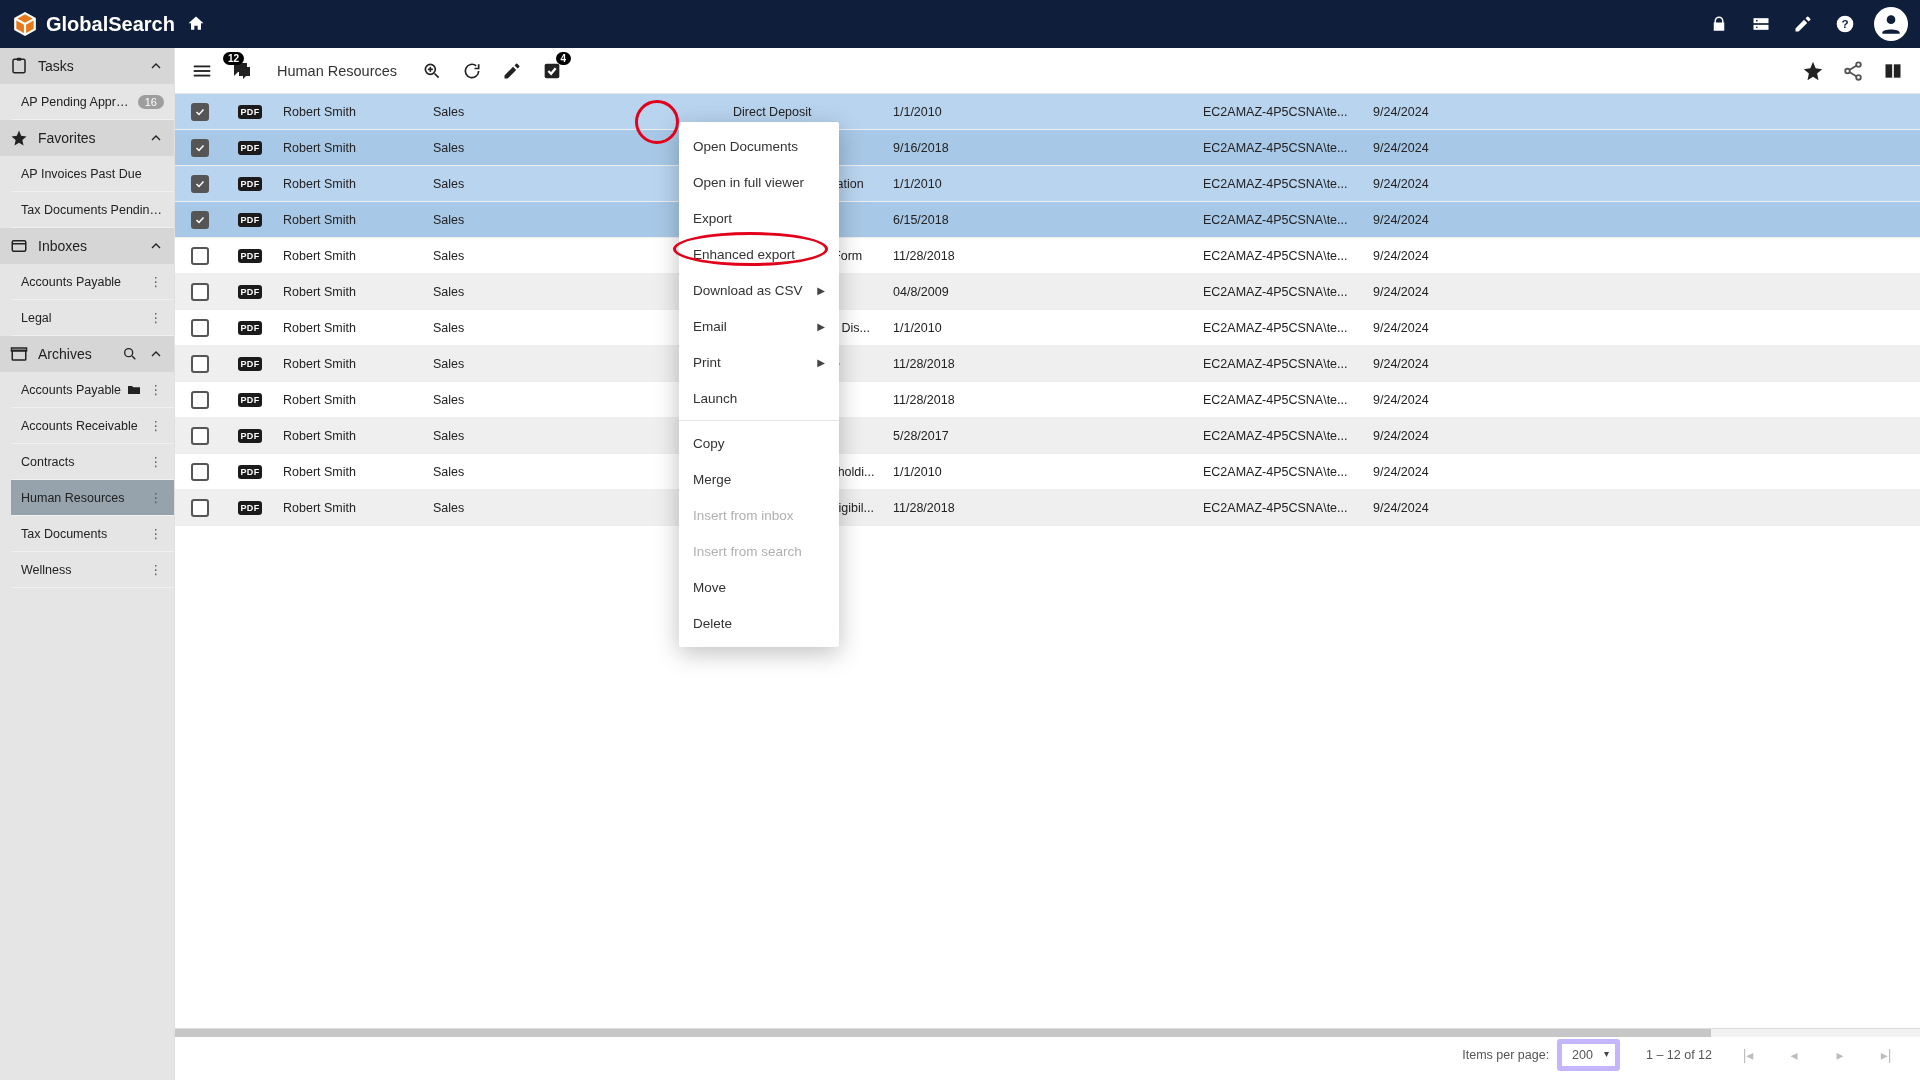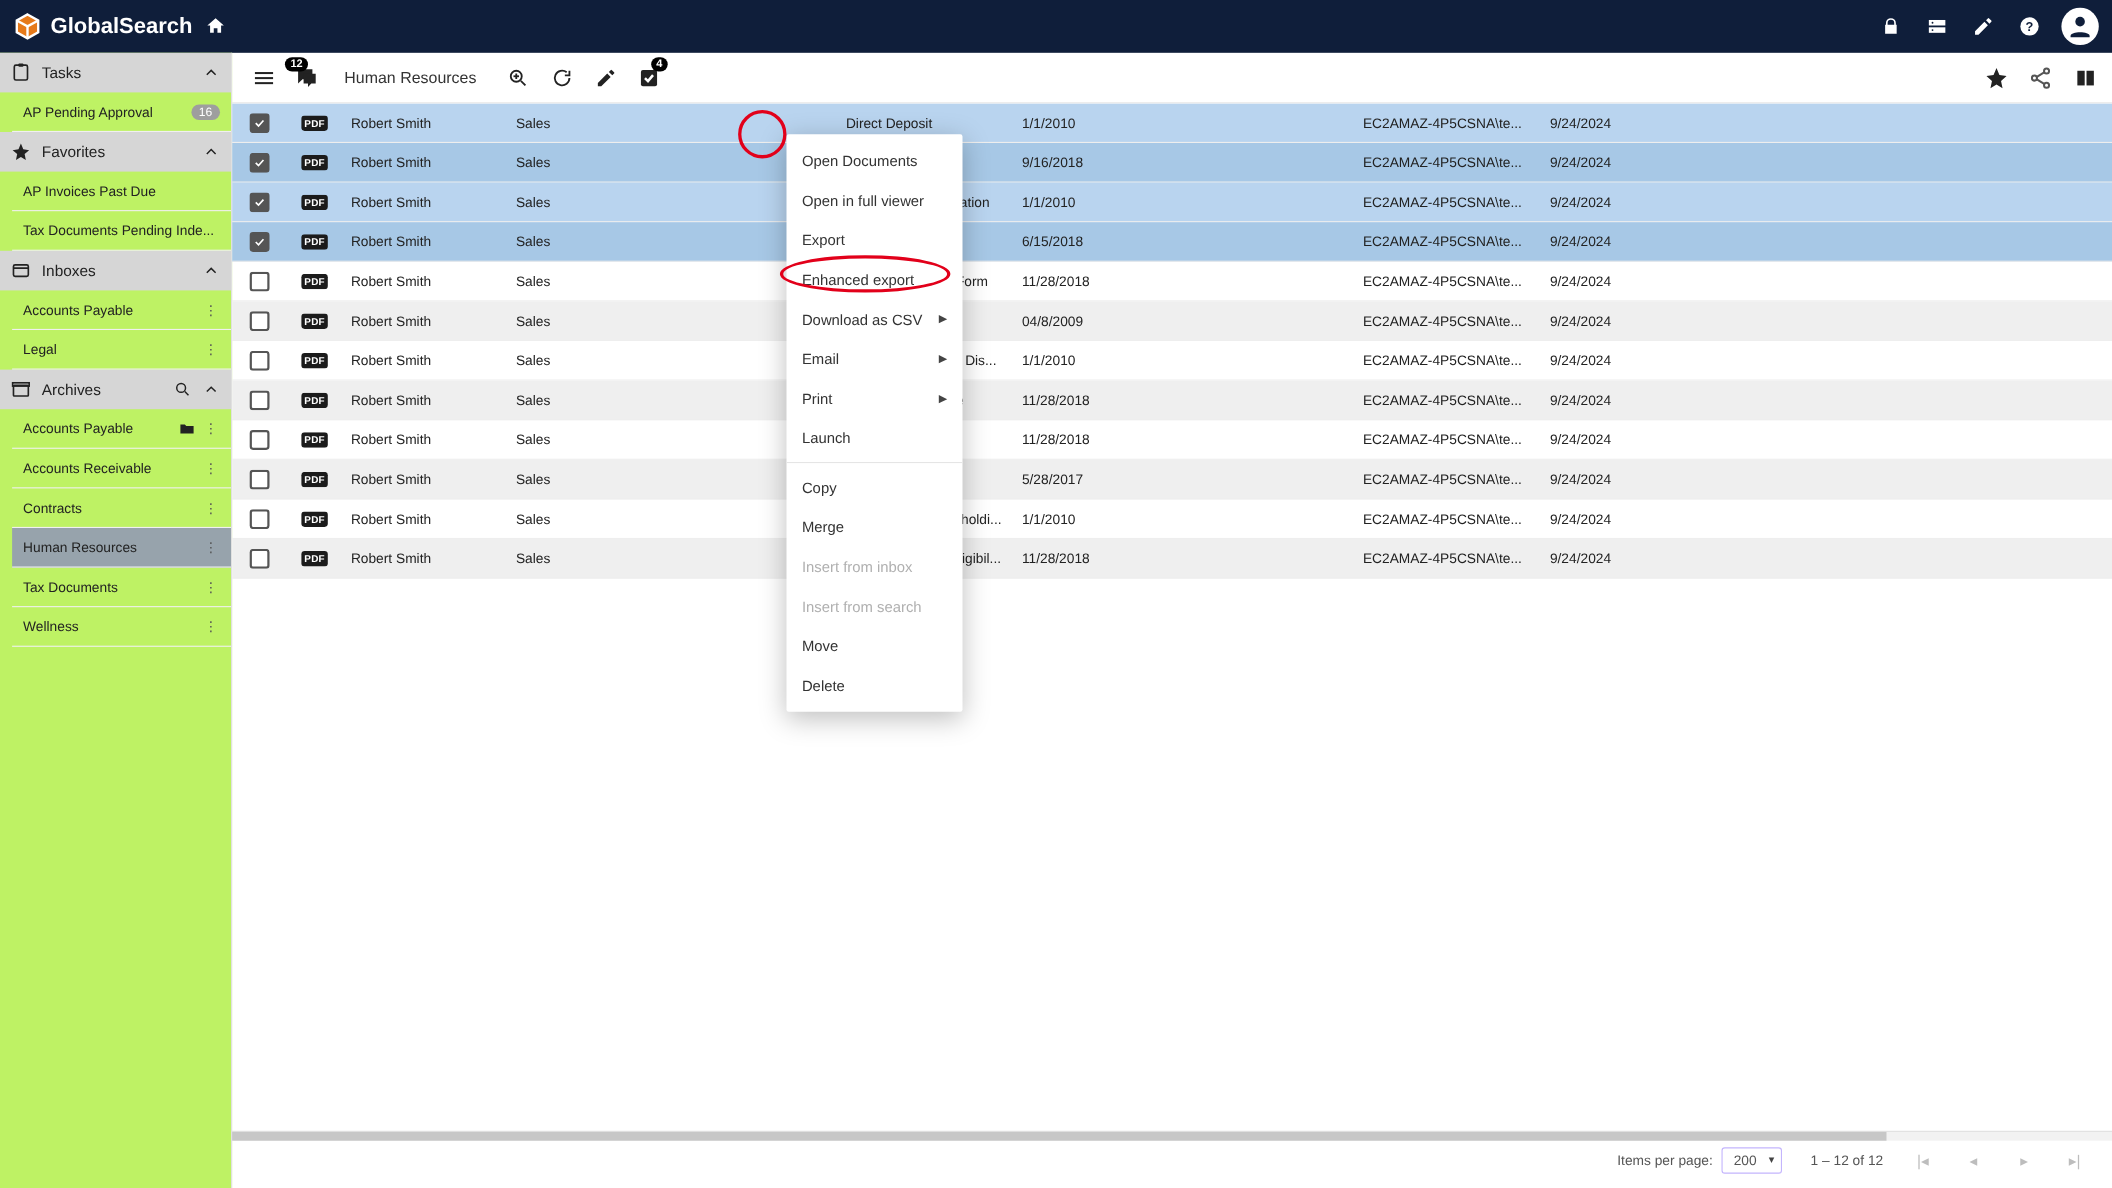--- a/index.html
+++ b/index.html
@@ -11,38 +11,38 @@
 .brand-text { }
 .topbar .home { margin-left:26px; }
 .topbar .spacer { flex:1; }
 .topbar .top-icon { width:22px; height:22px; display:flex; align-items:center; justify-content:center; margin:0 10px; cursor:pointer; }
 .topbar .avatar { width:34px; height:34px; border-radius:50%; background:#fff; display:flex; align-items:center; justify-content:center; margin-left:8px; }
 .topbar .avatar svg { width:26px; height:26px; }
 
 .layout { display:flex; height:calc(1080px - 48px); }
 
 
-.sidebar { width:211px; background:#bef264; border-right:1px solid #e0e0e0; overflow-y:auto; }
+.sidebar { width:175px; background:#e5e5e5; border-right:1px solid #e0e0e0; overflow-y:auto; }
 .sb-section { height:36px; background:#d6d6d6; display:flex; align-items:center; padding:0 10px; font-size:14px; color:#222; cursor:pointer; }
 .sb-section .sb-icon { margin-right:10px; display:flex; }
 .sb-section .sb-label { flex:1; }
 .sb-section .sb-caret { }
 
 .sb-item { height:36px; display:flex; align-items:center; padding:0 10px; font-size:12.5px; color:#222; border-bottom:1px solid #f0f0f0; cursor:pointer; position:relative;margin-left:11px; }
 .sb-item .sb-label { flex:1; white-space:nowrap; overflow:hidden; text-overflow:ellipsis; }
 .sb-item .badge { background:#9e9e9e; color:#fff; border-radius:10px; font-size:11px; padding:1px 7px; margin-left:6px; }
 .sb-item .vmenu { color:#555; padding:0 2px; }
 .sb-item .folder-icon { margin-right:6px; }
 .sb-item.active { background:#97a3ac; }
 
 
 .main { flex:1; display:flex; flex-direction:column; position:relative; }
 
 .toolbar { height:46px; display:flex; align-items:center; padding:0 14px; gap:14px; border-bottom:1px solid #e6e6e6; }
-.tb-icon { width:26px; height:26px; display:flex; align-items:center; justify-content:flex-end; cursor:pointer; color:#222; }
+.tb-icon { width:26px; height:26px; display:flex; align-items:center; justify-content:center; cursor:pointer; color:#222; }
 .tb-title { font-size:14.5px; color:#333; margin:0 8px; }
 .tb-spacer { flex:1; }
 .chat-wrap { position:relative; }
 .chat-badge { position:absolute; top:-6px; left:-6px; background:#000; color:#fff; font-size:10px; border-radius:9px; padding:1px 5px; font-weight:700; }
 .sel-wrap { position:relative; }
 .sel-badge { position:absolute; top:-6px; right:-6px; background:#000; color:#fff; font-size:10px; border-radius:9px; padding:1px 5px; font-weight:700; }
 
 .circle-highlight { position:absolute; border:3px solid #e2001a; border-radius:50%; pointer-events:none; z-index:50; }
 
 
@@ -76,21 +76,21 @@
 .ctx .mi.disabled { color:#b0b0b0; cursor:default; }
 .ctx .mi .mi-label { flex:1; }
 .ctx .sep { height:1px; background:#e5e5e5; margin:4px 0; }
 .ctx .arrow { font-size:10px; color:#444; }
 
 
 .footer { height:52px; border-top:1px solid #ddd; display:flex; align-items:center; justify-content:flex-end; padding:0 24px; gap:26px; font-size:12.5px; color:#555; position:relative; }
 .footer .hscroll { position:absolute; left:0; top:0; width:100%; height:8px; background:#f2f2f2; }
 .footer .hscroll .thumb { height:100%; background:#c7c7c7; }
 .footer .pg-sel { display:flex; align-items:center; gap:8px; }
-.footer .sel-box { border:1px solid #c4b5fd; border-radius:3px; padding:4px 22px 4px 10px; position:relative; font-size:12.5px; cursor:pointer; }
+.footer .sel-box { border:5px solid #c4b5fd; border-radius:3px; padding:4px 22px 4px 10px; position:relative; font-size:12.5px; cursor:pointer; }
 .footer .sel-box::after { content:"▾"; position:absolute; right:6px; top:4px; font-size:10px; color:#444; }
 .footer .pg-icon { width:20px; text-align:center; color:#bdbdbd; cursor:pointer; font-size:14px; }
 
 
 svg { display:block; }
 </style>
 </head>
 <body>
 
 <div class="topbar">

